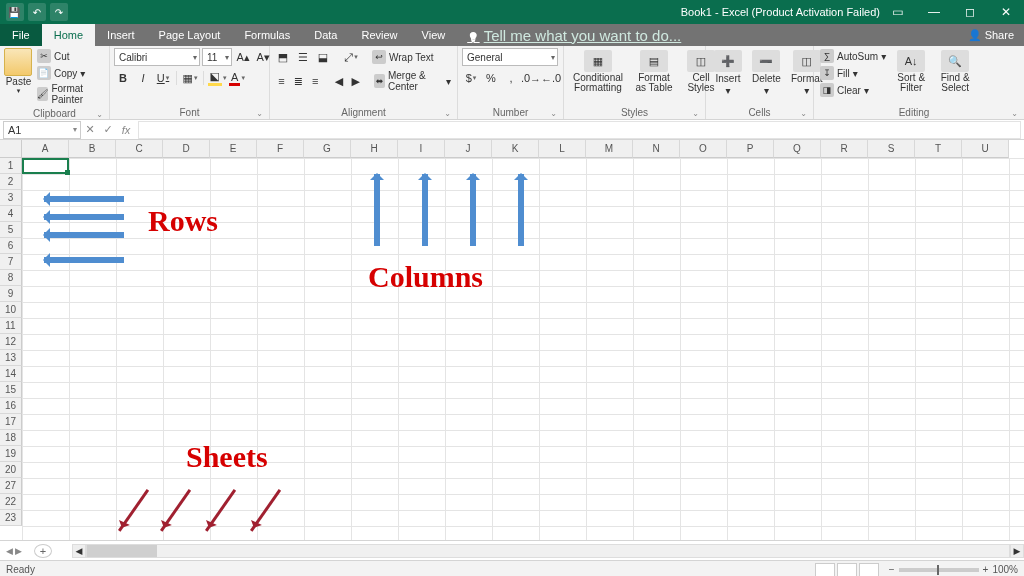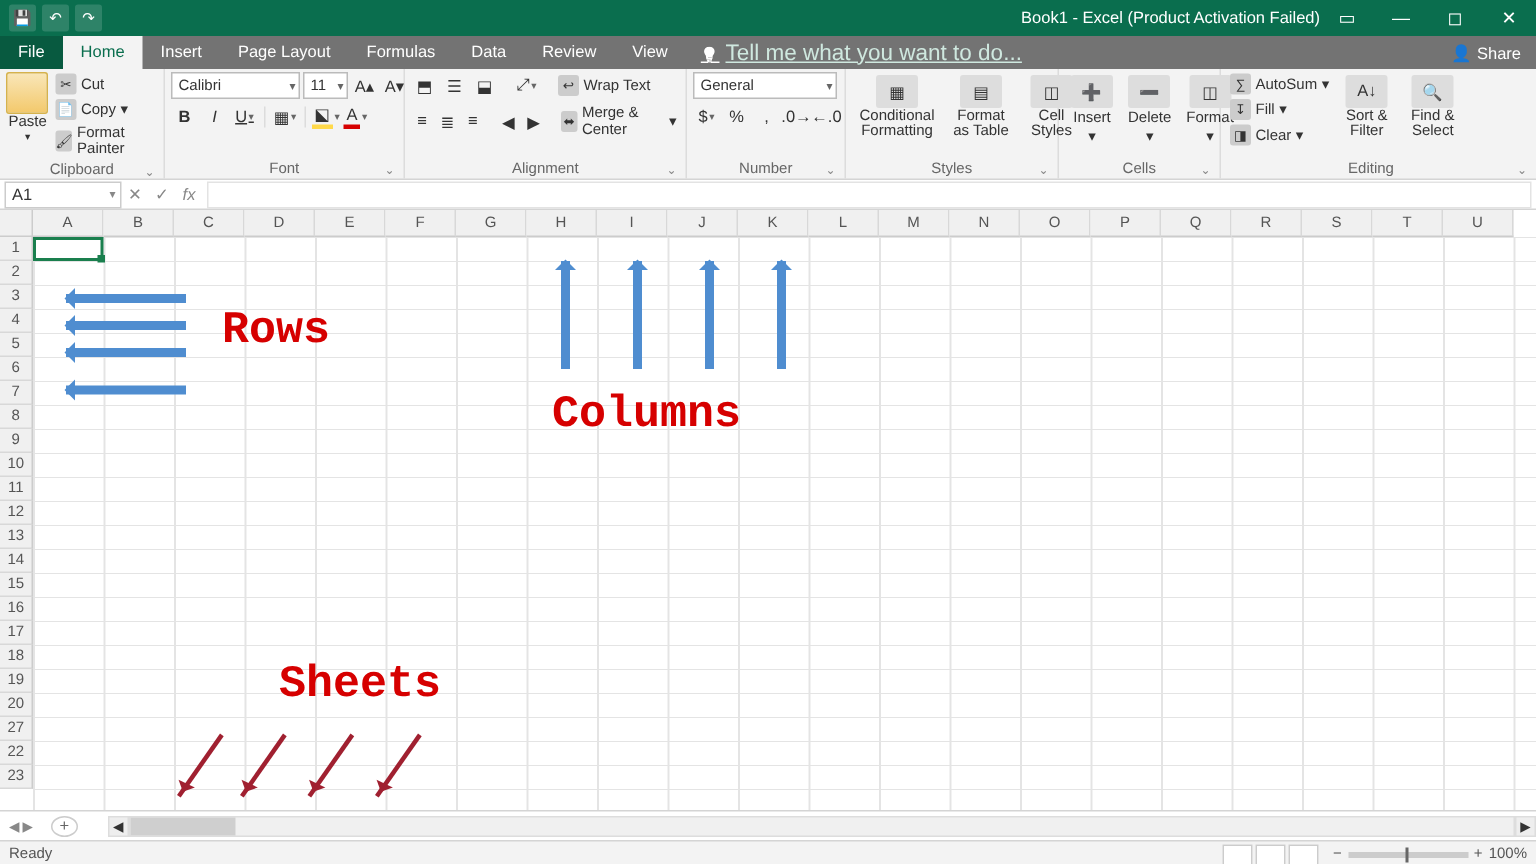--- a/index.html
+++ b/index.html
@@ -64,21 +64,21 @@
   background-size:47px 16px;
 }
 .activecell { position:absolute; left:22px; top:18px; width:47px; height:16px; border:2px solid #1a7f4e; box-sizing:border-box; }
 .activecell::after{content:"";position:absolute;right:-3px;bottom:-3px;width:5px;height:5px;background:#1a7f4e;}
 
 
 .ann-rows-arrow { position:absolute; height:6px; background:#4f8dd0; }
 .ann-rows-arrow::before{content:"";position:absolute;left:-8px;top:-4px;border:7px solid transparent;border-right-color:#4f8dd0;}
 .ann-col-arrow { position:absolute; width:6px; background:#4f8dd0; }
 .ann-col-arrow::before{content:"";position:absolute;top:-8px;left:-4px;border:7px solid transparent;border-bottom-color:#4f8dd0;}
-.ann-label { position:absolute; font-size:30px; font-weight:bold; color:#d60000; font-family:Liberation Mono, monospace; }
+.ann-label { position:absolute; font-size:30px; font-weight:bold; color:#d60000; font-family:Liberation Serif, serif; }
 .ann-sheet-line { position:absolute; width:3px; height:50px; background:#a02030; transform:rotate(35deg); transform-origin:bottom left;}
 .ann-sheet-line::after{content:"";position:absolute;left:-4px;bottom:-2px;border:6px solid transparent;border-top-color:#a02030;transform:rotate(-10deg);}
 
 
 .sheettabs { height:20px; border-top:1px solid #d4d4d4; display:flex; align-items:center; background:#fff; }
 .sheettabs .nav { display:flex; gap:2px; padding:0 6px; color:#888; }
 .sheettabs .nav span{font-size:9px;}
 .stab { padding:0 10px; height:19px; line-height:19px; font-size:10px; border:1px solid #ccc; border-bottom:none; background:#eee; margin-right:-1px;}
 .stab.active { background:#fff; border-bottom:2px solid #0a6e4e; font-weight:bold;}
 .addsheet { width:18px; margin-left:6px; border:1px solid #ccc; border-radius:50%; height:14px; line-height:12px; text-align:center; font-size:11px; color:#666;}

